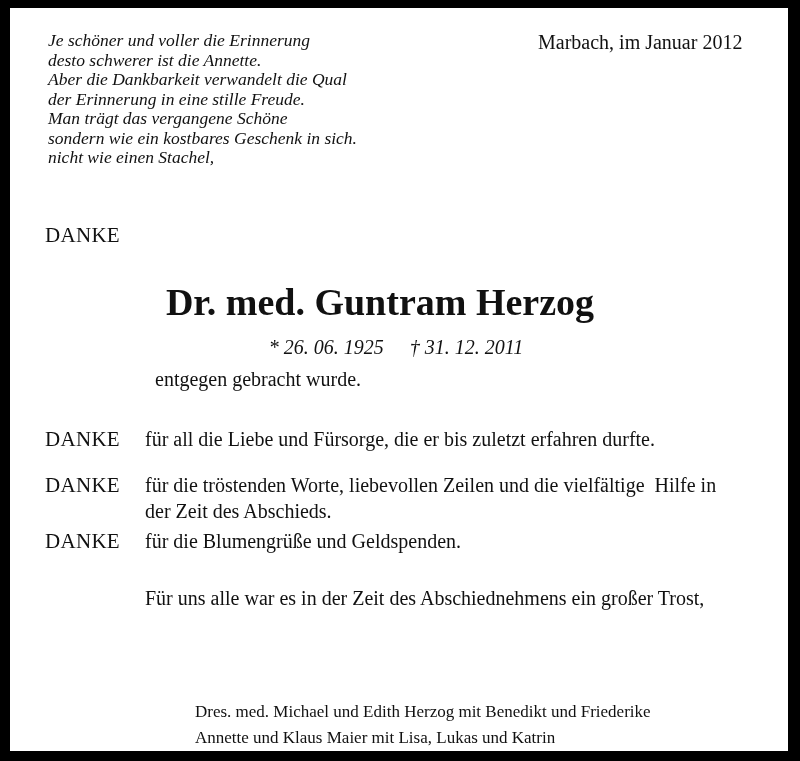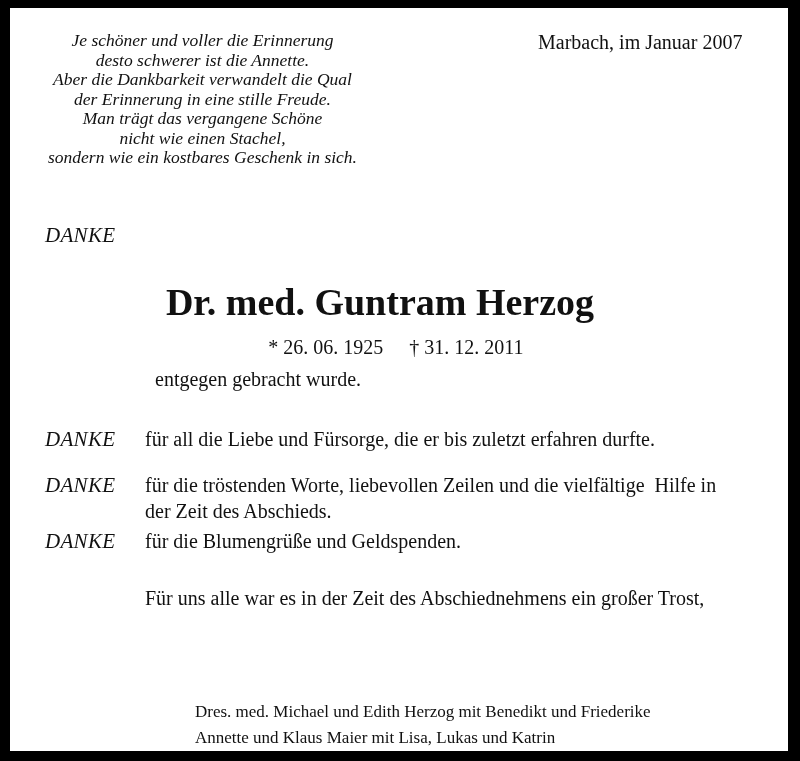--- a/index.html
+++ b/index.html
@@ -27,42 +27,40 @@
   }
   .line { white-space: pre; }
 
   .quote {
     position: absolute;
     left: 48px;
     top: 31px;
     font-style: italic;
     font-size: 17.5px;
     line-height: 19.5px;
-    text-align: center;
   }
   .quote-attr {
     padding-left: 162px;
   }
   .dateline {
     position: absolute;
     left: 538px;
     top: 31px;
     font-size: 20px;
   }
 
   .thanks-row {
     position: absolute;
     left: 45px;
     display: flex;
     align-items: flex-start;
   }
   .danke-label {
     width: 100px;
     flex: 0 0 100px;
-    font-style: italic;
     font-size: 21px;
     line-height: 26px;
     letter-spacing: 0.3px;
   }
   .thanks-text {
     font-size: 20px;
     line-height: 26px;
     width: 640px;
   }
 
@@ -76,20 +74,21 @@
     font-size: 38px;
     line-height: 42px;
   }
   .dates {
     position: absolute;
     left: 0;
     width: 792px;
     top: 336px;
     text-align: center;
     font-size: 20px;
+    font-style: italic;
   }
   .dates .birth { margin-right: 26px; }
 
   .closing {
     position: absolute;
     left: 155px;
     top: 368px;
     font-size: 20px;
   }
   .comfort {
@@ -118,25 +117,25 @@
 
 <div class="page">
   <div class="frame"></div>
 
   <div class="quote">
     <div class="line">Je schöner und voller die Erinnerung</div>
     <div class="line">desto schwerer ist die Annette.</div>
     <div class="line">Aber die Dankbarkeit verwandelt die Qual</div>
     <div class="line">der Erinnerung in eine stille Freude.</div>
     <div class="line">Man trägt das vergangene Schöne</div>
+    <div class="line">sondern wie ein kostbares Geschenk in sich.</div>
     <div class="line">nicht wie einen Stachel,</div>
-    <div class="line">sondern wie ein kostbares Geschenk in sich.</div>
   </div>
 
-  <div class="dateline line">Marbach, im Januar 2007</div>
+  <div class="dateline line">Marbach, im Januar 2012</div>
 
   <div class="thanks-row row-1">
     <div class="danke-label">DANKE</div>
   </div>
 
   <div class="deceased-name line">Dr. med. Guntram Herzog</div>
 
   <div class="dates">
     <span class="birth line">* 26. 06. 1925</span><span class="death line">† 31. 12. 2011</span>
   </div>

